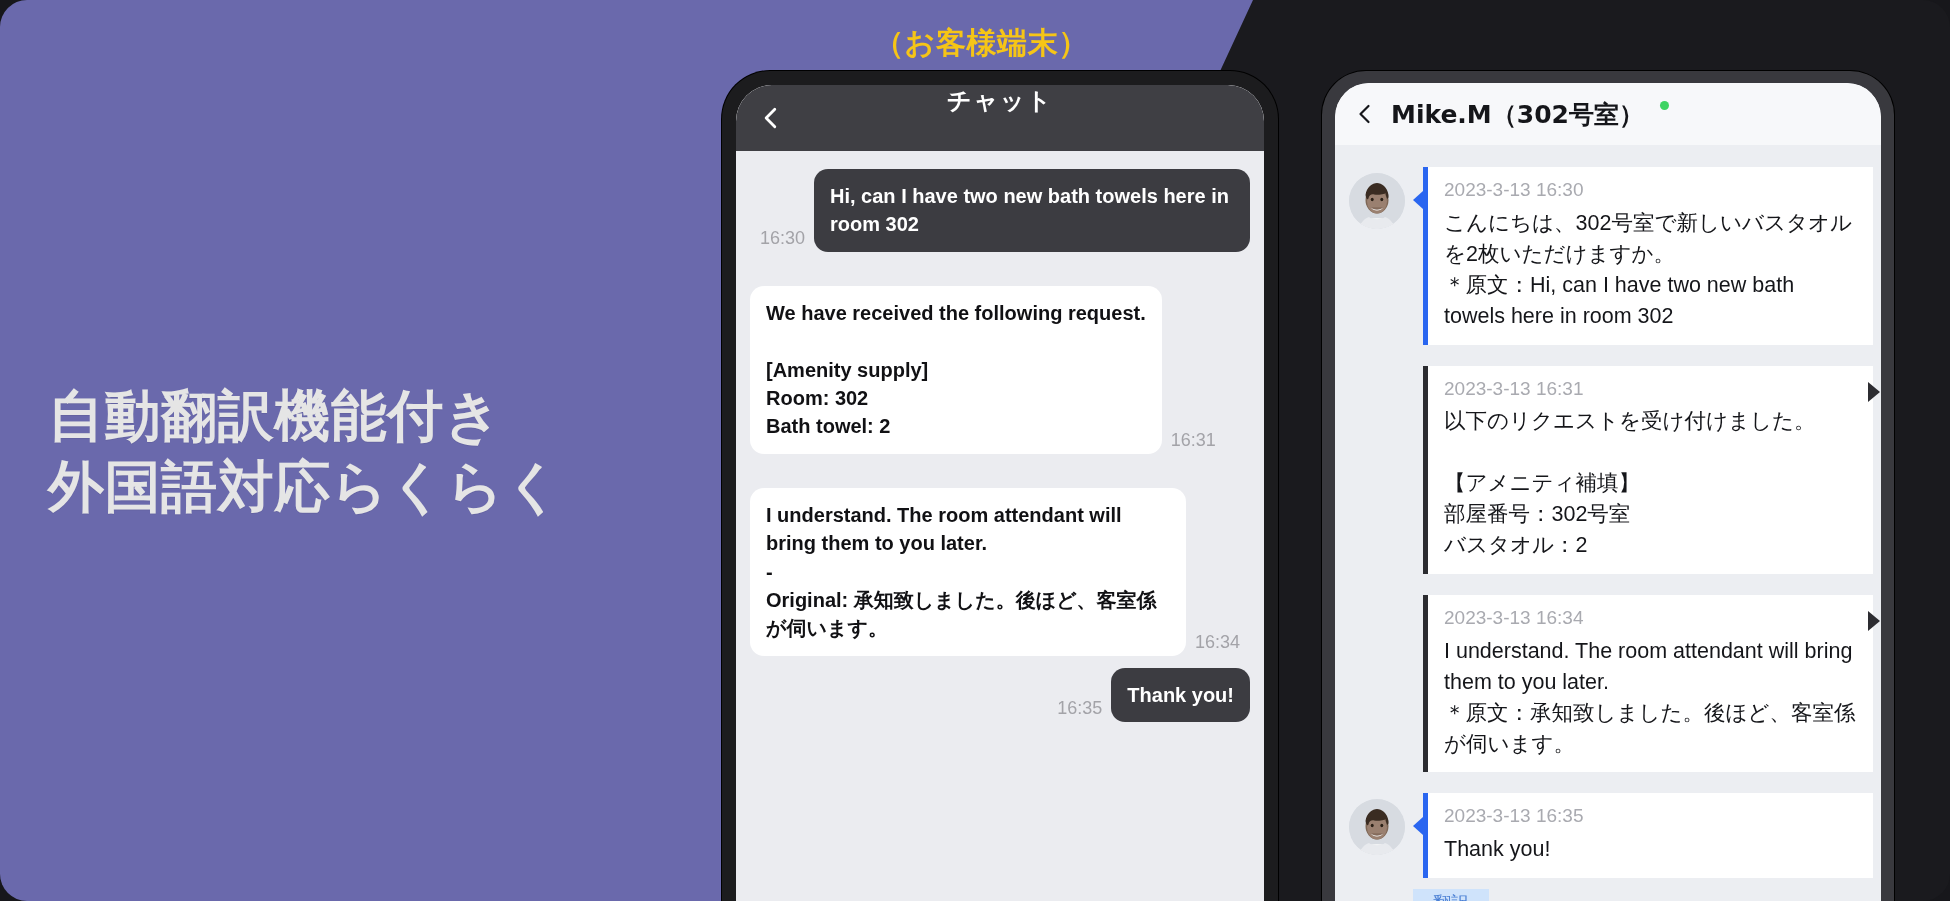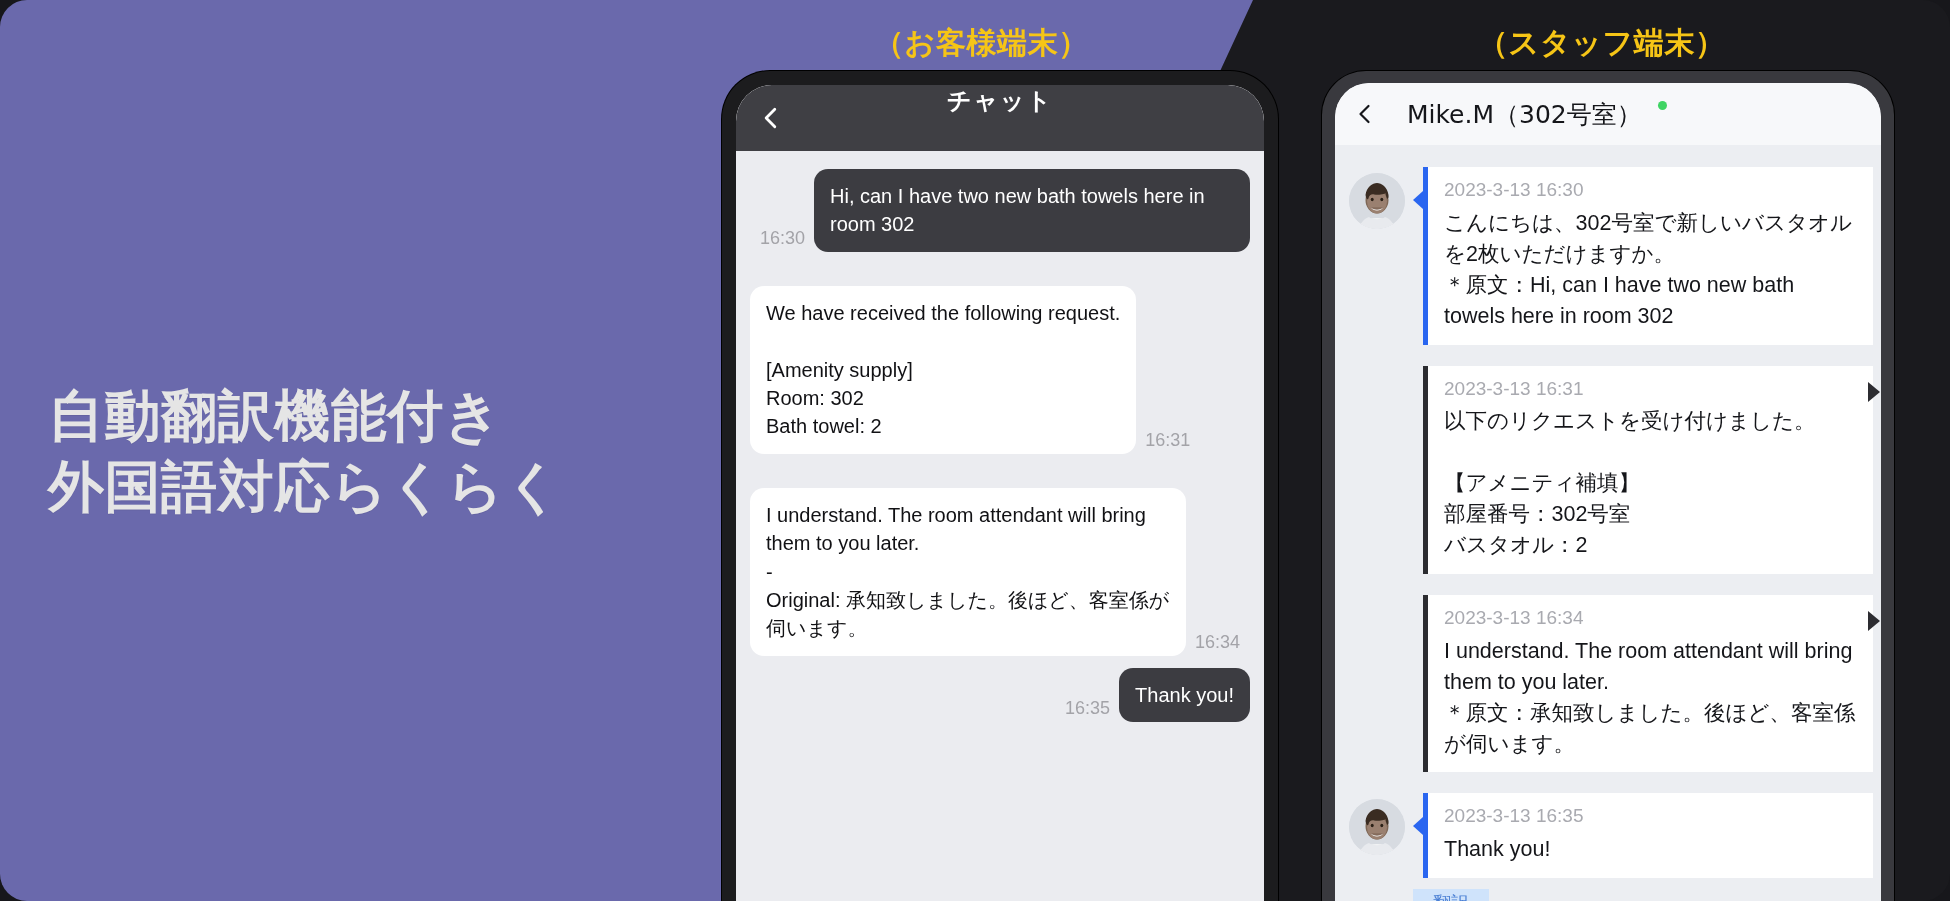--- a/index.html
+++ b/index.html
@@ -78,21 +78,21 @@
   .g-row{display:flex;align-items:flex-end;margin-bottom:12px;}
   .g-row.out{justify-content:flex-end;}
   .g-row.in{justify-content:flex-start;}
   .g-time{
     color:#a3a3a8;font-size:18px;line-height:1;
     padding:0 9px 5px 9px;white-space:nowrap;
   }
   .g-bubble{
     max-width:404px;border-radius:14px;
     padding:13px 16px;font-size:20px;line-height:1.42;
-    white-space:pre-wrap;word-break:break-word;
+    white-space:pre-wrap;word-break:break-word;font-weight:bold;
   }
   .g-bubble.out{background:#3c3c41;color:#ffffff;}
   .g-bubble.in{background:#ffffff;color:#111114;margin-top:22px;}
 
   
   #phone-staff{
     position:absolute;left:1322px;top:71px;
     width:572px;height:860px;
     background:#39393e;
     border-radius:44px 44px 0 0;
@@ -105,21 +105,21 @@
     border-radius:34px 34px 0 0;
     overflow:hidden;
   }
   .s-navbar{
     height:62px;background:#f7f8fa;display:flex;align-items:center;
     position:relative;border-radius:34px 34px 0 0;
   }
   .s-navbar .back{position:absolute;left:18px;top:50%;transform:translateY(-50%);
     width:24px;height:24px;display:flex;align-items:center;justify-content:center;}
   .s-navbar .title{
-    margin-left:72px;color:#15161a;font-size:25px;font-weight:400;
+    margin-left:56px;color:#15161a;font-size:25px;font-weight:700;
     font-family:"DejaVu Sans","Liberation Sans",sans-serif;white-space:nowrap;
   }
   .s-navbar .dot{
     width:9px;height:9px;border-radius:50%;background:#3fd463;
     margin-left:16px;align-self:flex-start;margin-top:18px;
   }
   .s-thread{padding:10px 0 0 0;}
 
   .s-item{display:flex;align-items:flex-start;padding:12px 8px 0 10px;margin-bottom:9px;position:relative;}
   .s-avatar{
@@ -156,21 +156,20 @@
 </style>
 </head>
 <body>
 
 <div id="stage">
 
   <div class="bg-dark"></div>
   <div class="bg-purple"></div>
 
   <div class="caption" id="cap-guest">（お客様端末）</div>
-  <div class="caption" id="cap-staff">（スタッフ端末）</div>
 
   <div class="headline">
     <div>自動翻訳機能付き</div>
     <div>外国語対応らくらく</div>
   </div>
 
   <div id="phone-guest">
     <div class="screen">
 
       <div class="g-navbar">

